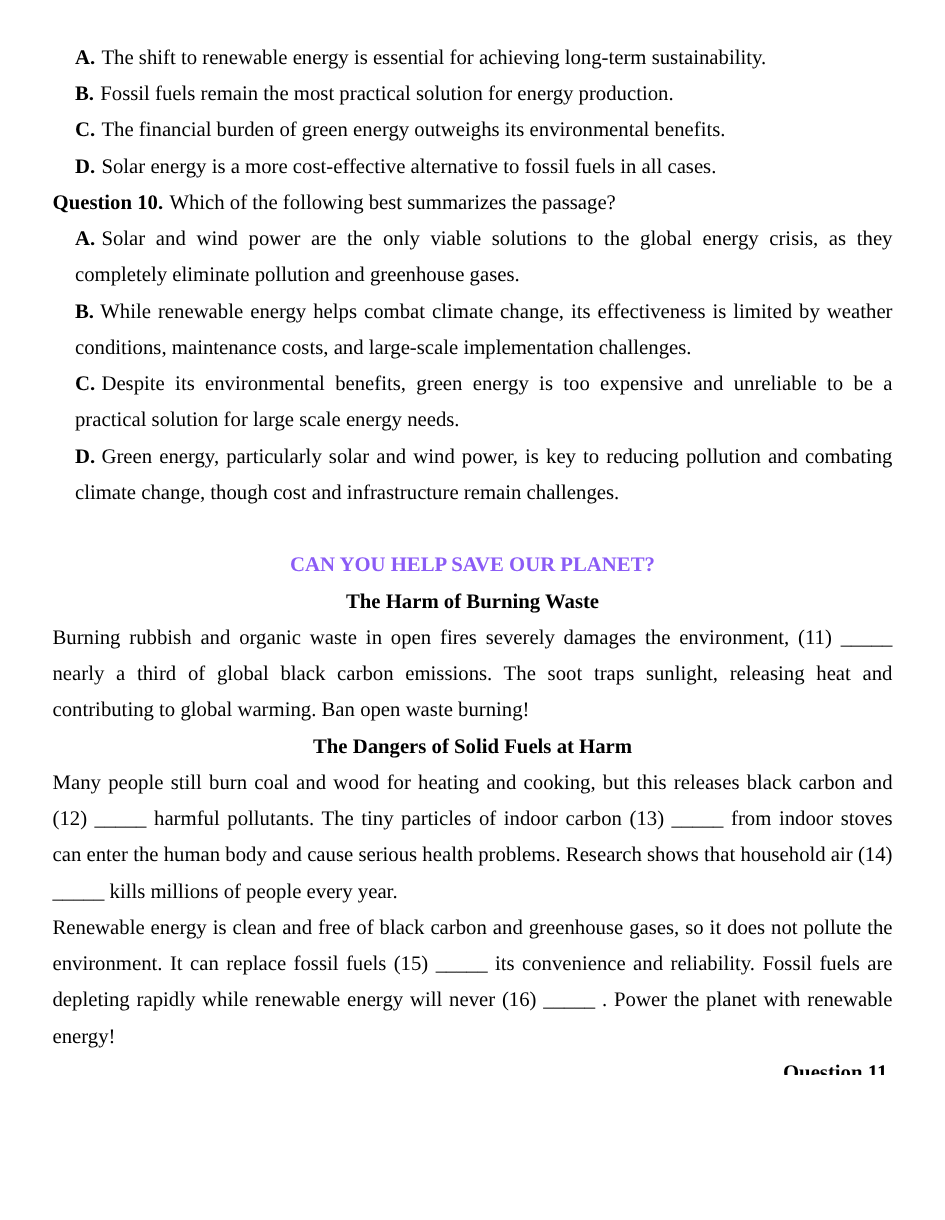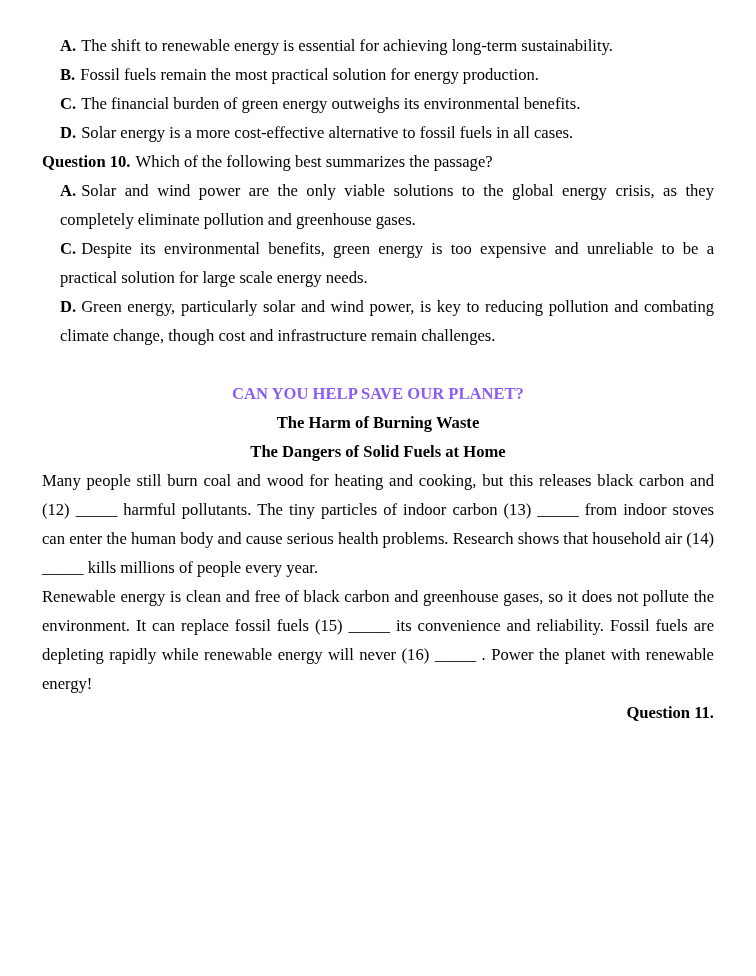--- a/index.html
+++ b/index.html
@@ -49,31 +49,33 @@
     <p><span class="opt-label">A.</span><span>The shift to renewable energy is essential for achieving long-term sustainability.</span></p>
     <p><span class="opt-label">B.</span><span>Fossil fuels remain the most practical solution for energy production.</span></p>
     <p><span class="opt-label">C.</span><span>The financial burden of green energy outweighs its environmental benefits.</span></p>
     <p><span class="opt-label">D.</span><span>Solar energy is a more cost-effective alternative to fossil fuels in all cases.</span></p>
   </div>
 
   <p><span class="q-label">Question 10.</span><span>Which of the following best summarizes the passage?</span></p>
 
   <div class="indented">
     <p><span class="opt-label">A.</span><span>Solar and wind power are the only viable solutions to the global energy crisis, as they completely eliminate pollution and greenhouse gases.</span></p>
+    <p><span class="opt-label">B.</span><span>While renewable energy helps combat climate change, its effectiveness is limited by weather conditions, maintenance costs, and large-scale implementation challenges.</span></p>
     <p><span class="opt-label">C.</span><span>Despite its environmental benefits, green energy is too expensive and unreliable to be a practical solution for large scale energy needs.</span></p>
     <p><span class="opt-label">D.</span><span>Green energy, particularly solar and wind power, is key to reducing pollution and combating climate change, though cost and infrastructure remain challenges.</span></p>
   </div>
 
   <div class="spacer-line"></div>
 
 
   <p class="leaflet-title">CAN YOU HELP SAVE OUR PLANET?</p>
 
   <p class="section-heading">The Harm of Burning Waste</p>
+  <p>Burning rubbish and organic waste in open fires severely damages the environment, (11) _____ nearly a third of global black carbon emissions. The soot traps sunlight, releasing heat and contributing to global warming. Ban open waste burning!</p>
 
-  <p class="section-heading">The Dangers of Solid Fuels at Home</p>
+  <p class="section-heading">The Dangers of Solid Fuels at Harm</p>
   <p>Many people still burn coal and wood for heating and cooking, but this releases black carbon and (12) _____ harmful pollutants. The tiny particles of indoor carbon (13) _____ from indoor stoves can enter the human body and cause serious health problems. Research shows that household air (14) _____ kills millions of people every year.</p>
 
   <p>Renewable energy is clean and free of black carbon and greenhouse gases, so it does not pollute the environment. It can replace fossil fuels (15) _____ its convenience and reliability. Fossil fuels are depleting rapidly while renewable energy will never (16) _____ . Power the planet with renewable energy!</p>
 
   <p class="q11">Question 11.</p>
 
 </div>
 
 </body></html>

